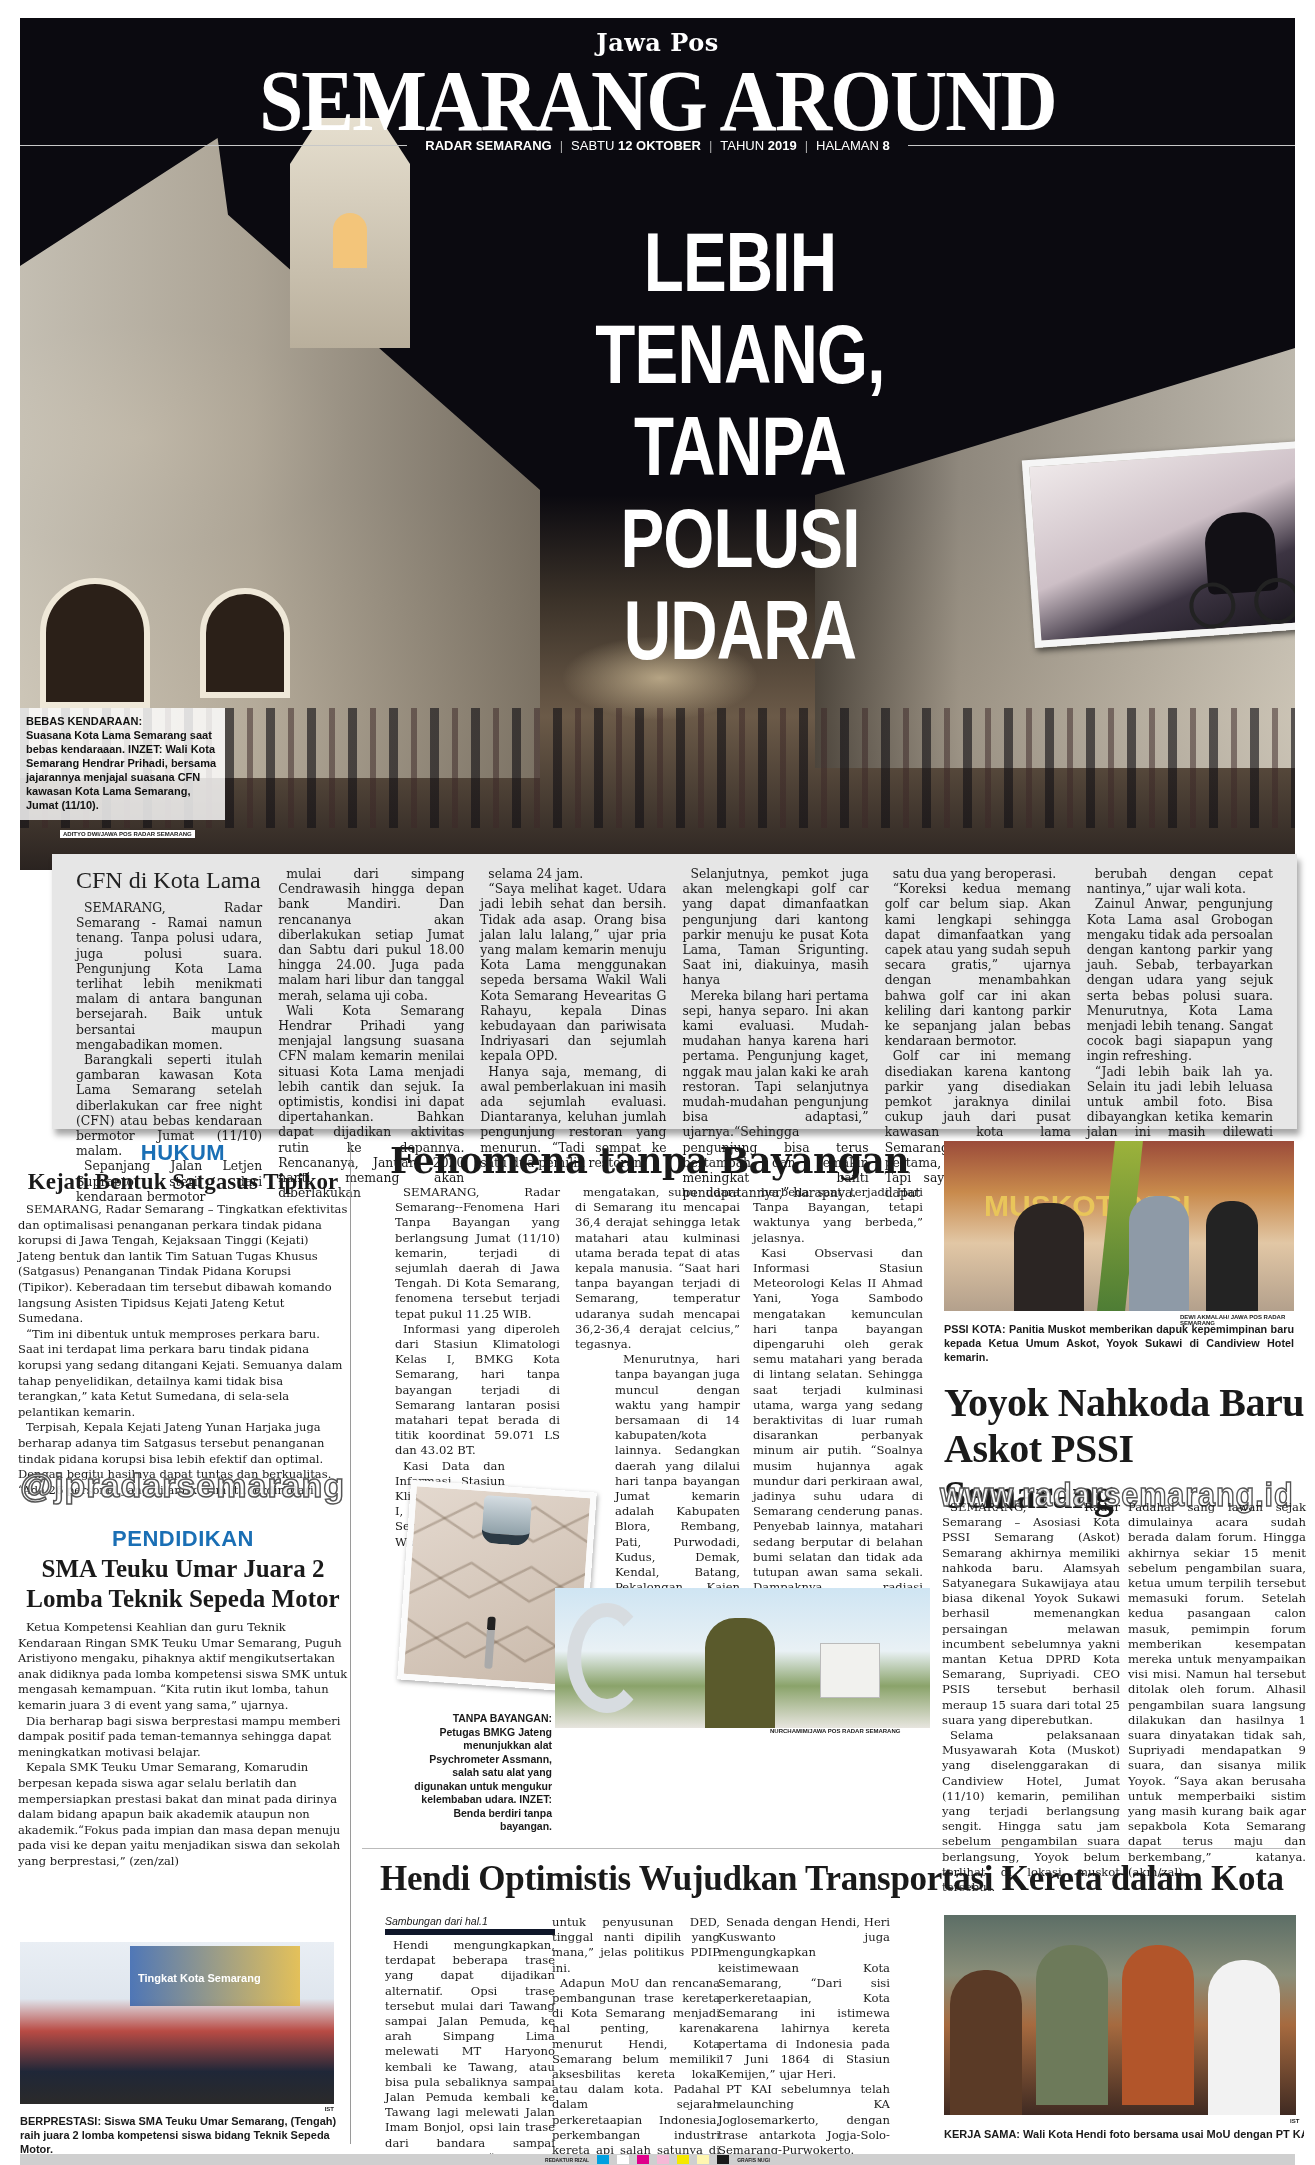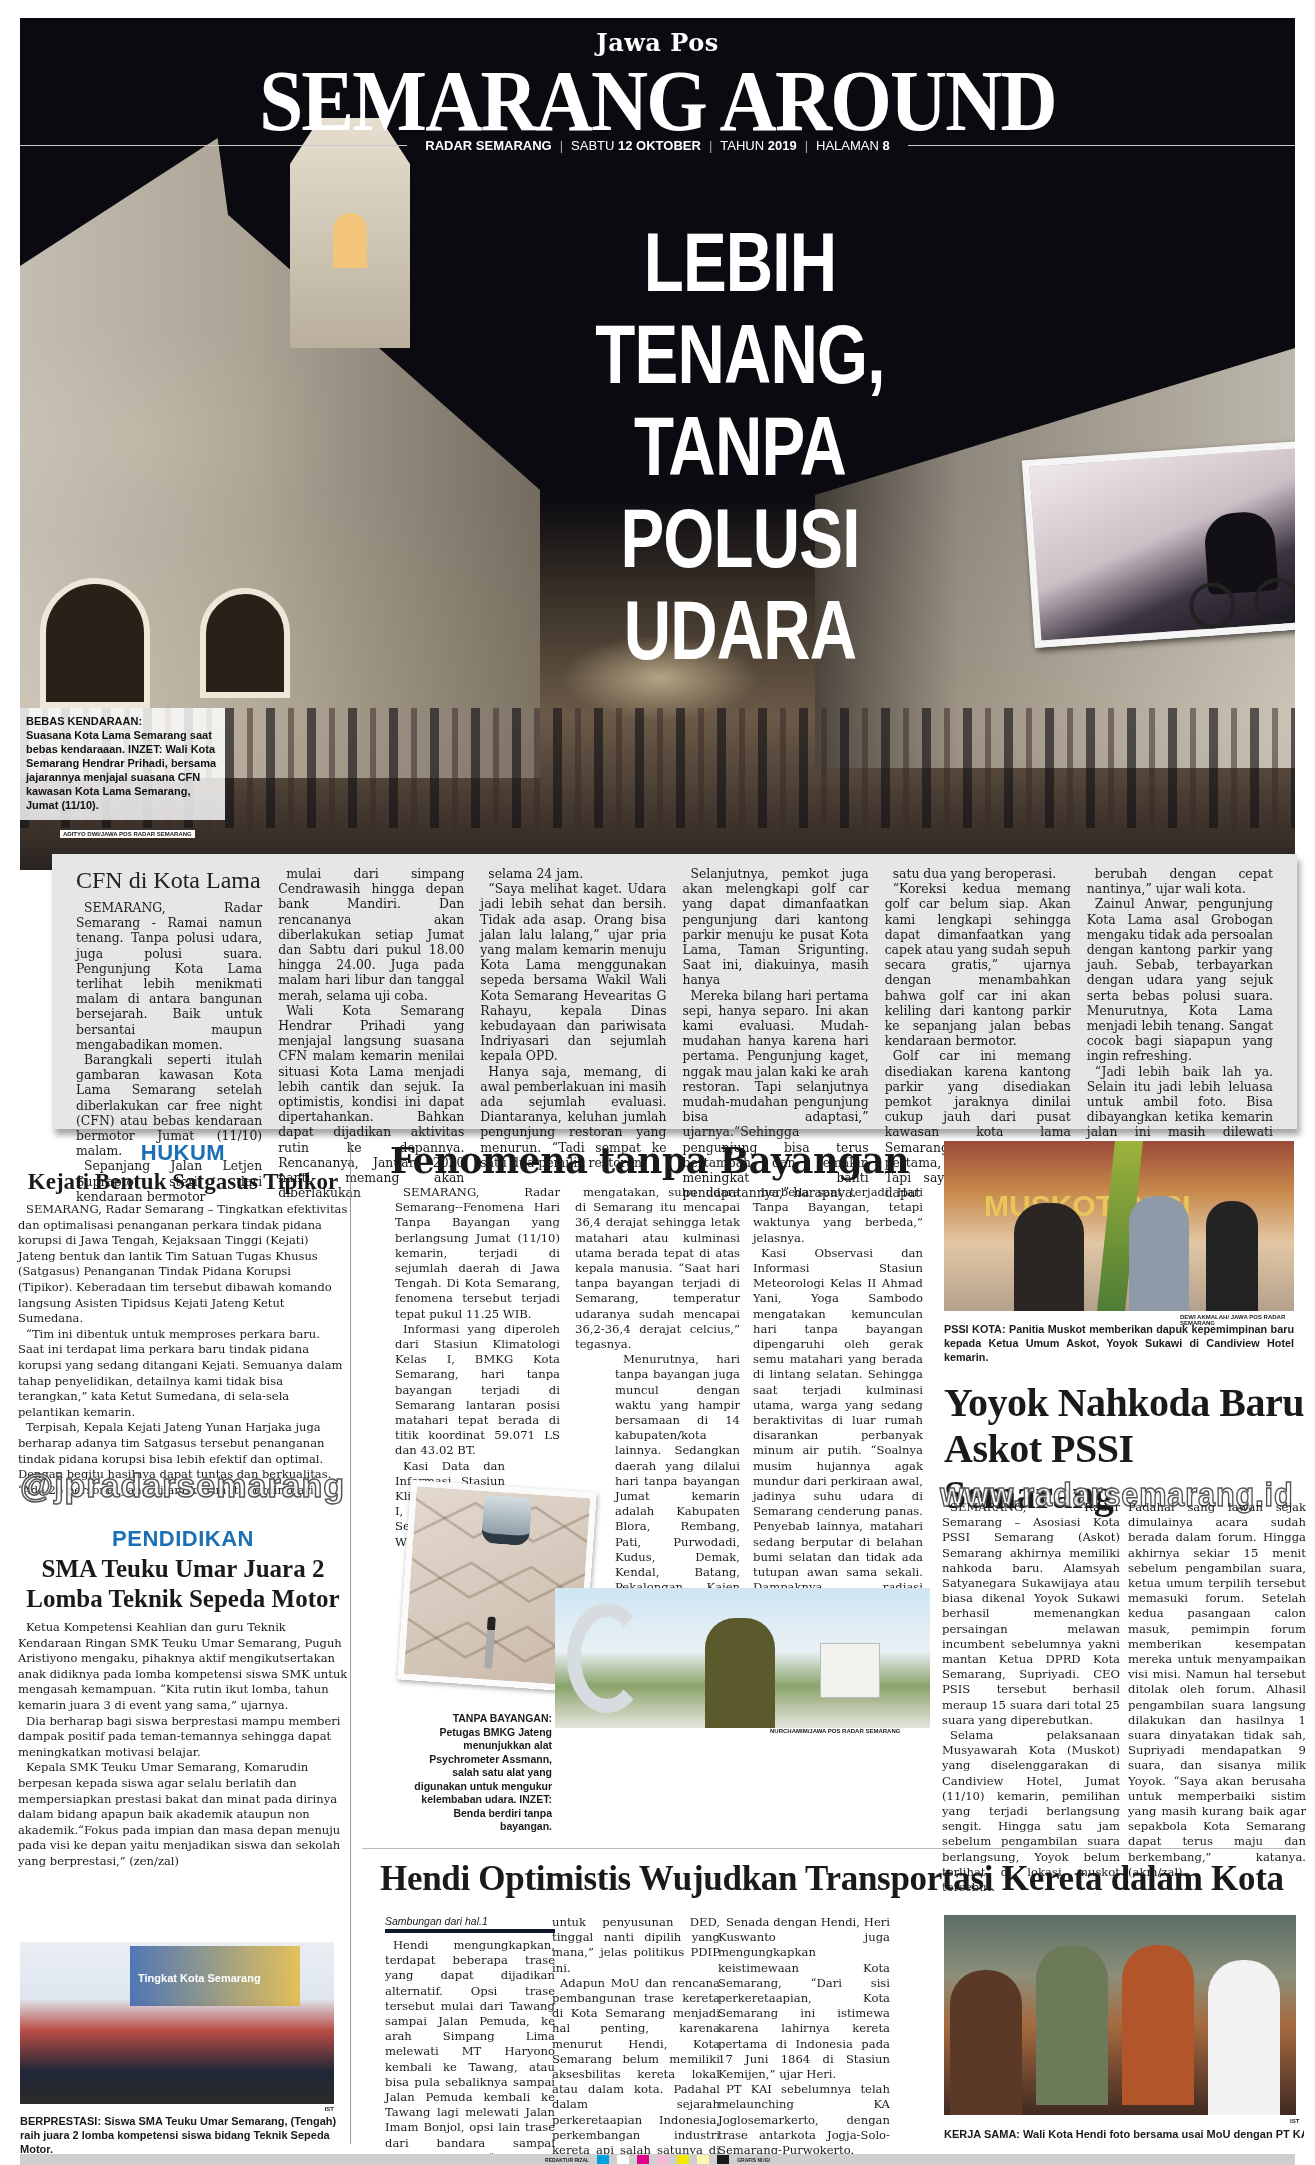--- a/index.html
+++ b/index.html
@@ -89,21 +89,21 @@
   .photo-pssi .p3 { position: absolute; left: 262px; top: 60px; width: 52px; height: 115px; background: #232323; border-radius: 24px 24px 0 0; }
   .pssi-credit { left: 1180px; top: 1314px; font-family: "Liberation Sans", sans-serif; font-size: 6px; font-weight: bold; }
   .pssi-cap { left: 944px; top: 1322px; width: 350px; font-family: "Liberation Sans", sans-serif; font-weight: bold; font-size: 10.8px; line-height: 14px; text-align: justify; }
   .yoyok-title { left: 944px; top: 1380px; width: 360px; font-family: "Liberation Serif", serif; font-weight: bold; font-size: 40px; line-height: 46px; letter-spacing: -0.5px; }
   .watermark-b { left: 940px; top: 1475px; font-family: "Liberation Sans", sans-serif; font-size: 34px; font-weight: bold; color: rgba(255,255,255,.88); -webkit-text-stroke: 1.5px #555; letter-spacing: 1px; transform: scaleX(0.9); transform-origin: left; }
   .yoyok-c1 { left: 942px; top: 1500px; width: 178px; }
   .yoyok-c2 { left: 1128px; top: 1500px; width: 178px; }
 
   
   .hendi-title { left: 380px; top: 1858px; width: 930px; font-family: "Liberation Serif", serif; font-weight: bold; font-size: 35px; line-height: 42px; letter-spacing: -0.3px; }
-  .sambungan { left: 385px; top: 1915px; width: 170px; font-family: "Liberation Sans", sans-serif; font-style: italic; font-size: 10.5px; border-bottom: 4px solid #0f172a; padding-bottom: 2px; }
+  .sambungan { left: 385px; top: 1915px; width: 170px; font-family: "Liberation Sans", sans-serif; font-style: italic; font-size: 10.5px; border-bottom: 6px solid #0f172a; padding-bottom: 2px; }
   .hendi-c1 { left: 385px; top: 1938px; width: 170px; }
   .hendi-c2 { left: 552px; top: 1915px; width: 168px; }
   .hendi-c3 { left: 718px; top: 1915px; width: 172px; }
   .photo-kai { left: 944px; top: 1915px; width: 352px; height: 200px; background: linear-gradient(180deg,#5c6e66 0%, #8b8f7a 30%, #a66a3f 55%, #3f2a22 100%); overflow: hidden; }
   .photo-kai .k { position: absolute; top: 40px; width: 72px; height: 160px; border-radius: 34px 34px 0 0; }
   .kai-credit { left: 1290px; top: 2118px; font-family: "Liberation Sans", sans-serif; font-size: 6px; font-weight: bold; }
   .kai-cap { left: 944px; top: 2128px; width: 360px; font-family: "Liberation Sans", sans-serif; font-weight: bold; font-size: 11px; white-space: nowrap; overflow: hidden; }
 
   
   .footer { left: 20px; top: 2154px; width: 1275px; height: 11px; background: #cfcfcf; display: flex; align-items: center; justify-content: center; gap: 8px; font-family: "Liberation Sans", sans-serif; font-size: 5px; font-weight: bold; }

